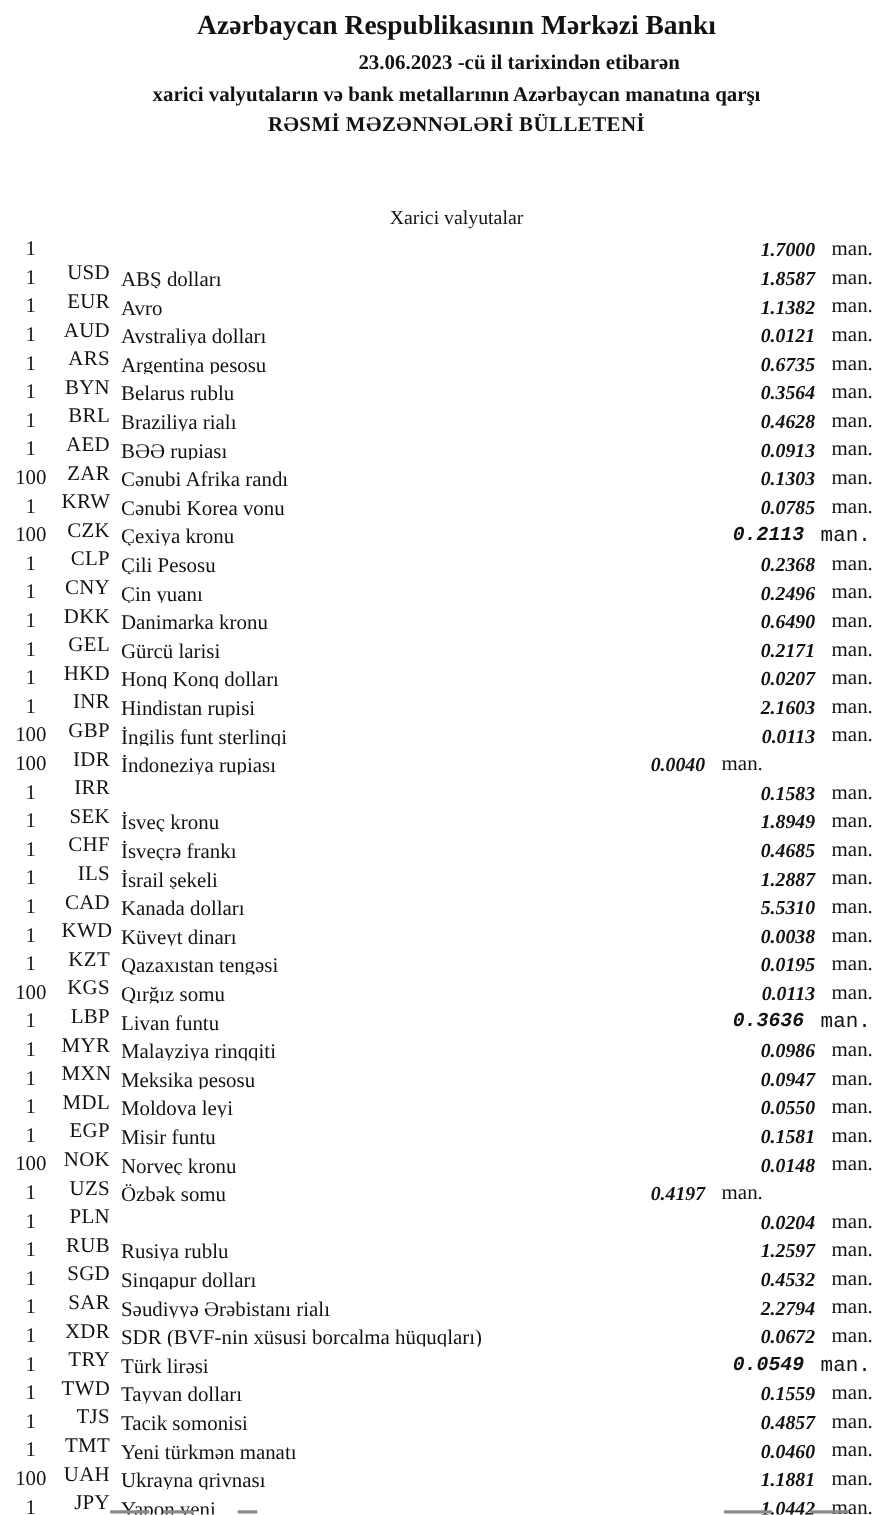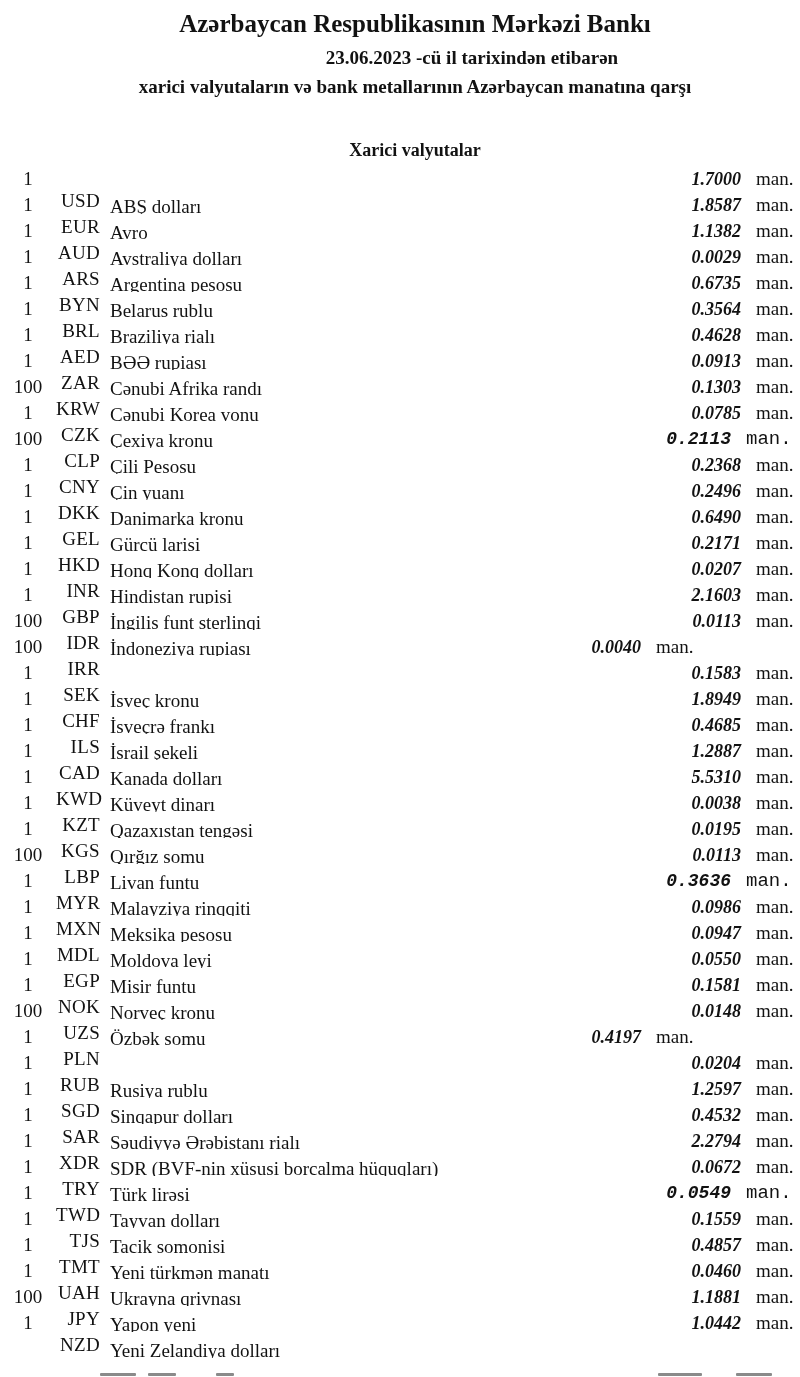--- a/index.html
+++ b/index.html
@@ -41,24 +41,24 @@
     font-weight: bold;
   }
   .bulletin-title {
     margin-top: 4px;
     font-size: 19px;
     line-height: 23px;
     font-weight: bold;
     letter-spacing: 0.4px;
   }
   .section-title {
-    margin-top: 41px;
+    margin-top: 62px;
     font-size: 18px;
     line-height: 22px;
-    font-weight: bold;
+    font-weight: normal;
   }
 
   
   .rates {
     margin-top: 5px;
   }
   .rate-row {
     display: grid;
     grid-template-columns: 56px 44px 1fr 100px 59px;
     height: 26px;
@@ -97,20 +97,21 @@
 </style>
 </head>
 <body>
 
 <div class="page">
 
   <div class="header">
     <div class="title">Azərbaycan Respublikasının Mərkəzi Bankı</div>
     <div class="date-line">23.06.2023 -cü il tarixindən etibarən</div>
     <div class="subject-line">xarici valyutaların və bank metallarının Azərbaycan manatına qarşı</div>
+    <div class="bulletin-title">RƏSMİ MƏZƏNNƏLƏRİ BÜLLETENİ</div>
     <div class="section-title">Xarici valyutalar</div>
   </div>
 
   <div class="rates">
       <div class="rate-row">
       <span class="cell-qty">1</span>
       <span class="cell-code">USD</span>
       <span class="cell-name">ABŞ dolları</span>
       <span class="cell-rate">1.7000</span>
       <span class="cell-unit">man.</span>
@@ -126,21 +127,21 @@
       <span class="cell-qty">1</span>
       <span class="cell-code">AUD</span>
       <span class="cell-name">Avstraliya dolları</span>
       <span class="cell-rate">1.1382</span>
       <span class="cell-unit">man.</span>
     </div>
       <div class="rate-row">
       <span class="cell-qty">1</span>
       <span class="cell-code">ARS</span>
       <span class="cell-name">Argentina pesosu</span>
-      <span class="cell-rate">0.0029</span>
+      <span class="cell-rate">0.0121</span>
       <span class="cell-unit">man.</span>
     </div>
       <div class="rate-row">
       <span class="cell-qty">1</span>
       <span class="cell-code">BYN</span>
       <span class="cell-name">Belarus rublu</span>
       <span class="cell-rate">0.6735</span>
       <span class="cell-unit">man.</span>
     </div>
       <div class="rate-row">

